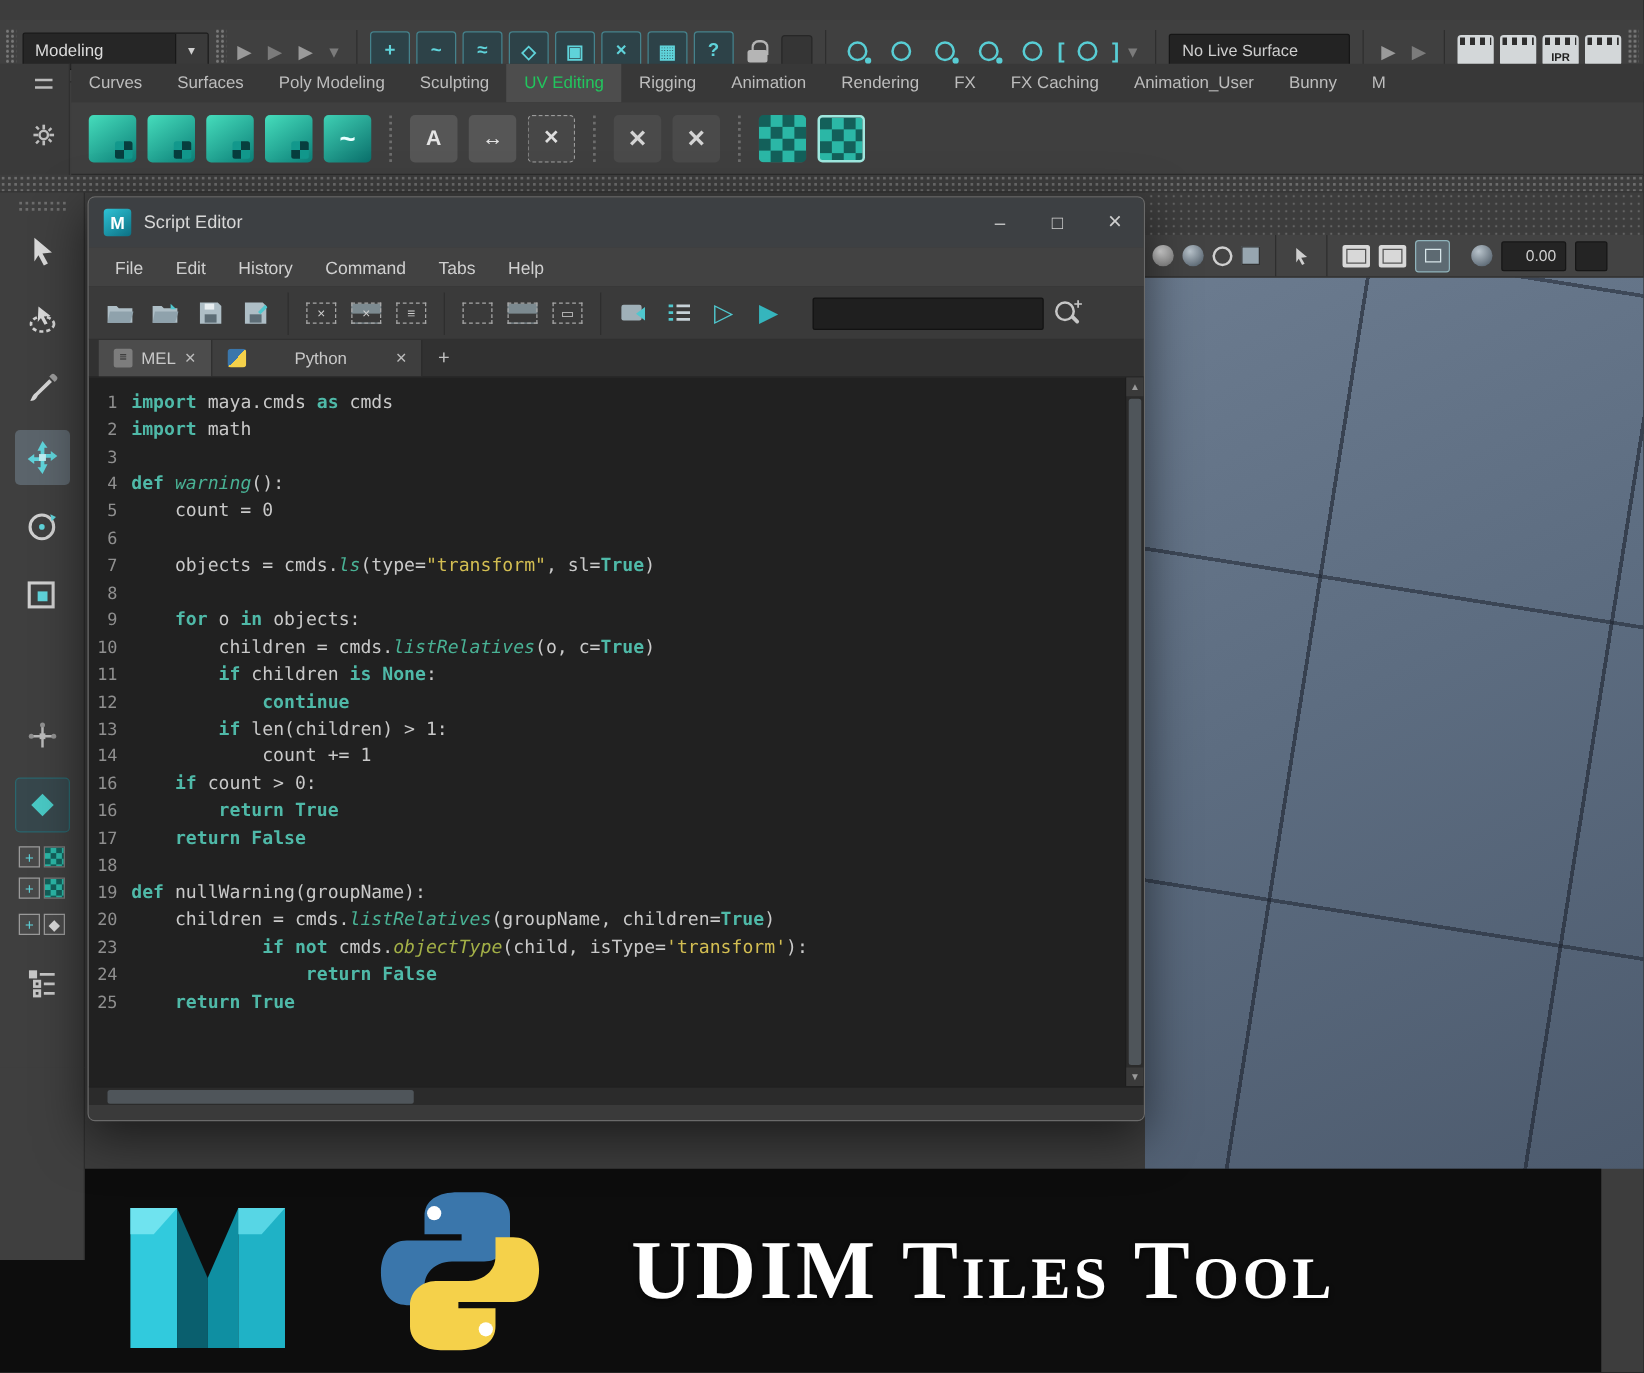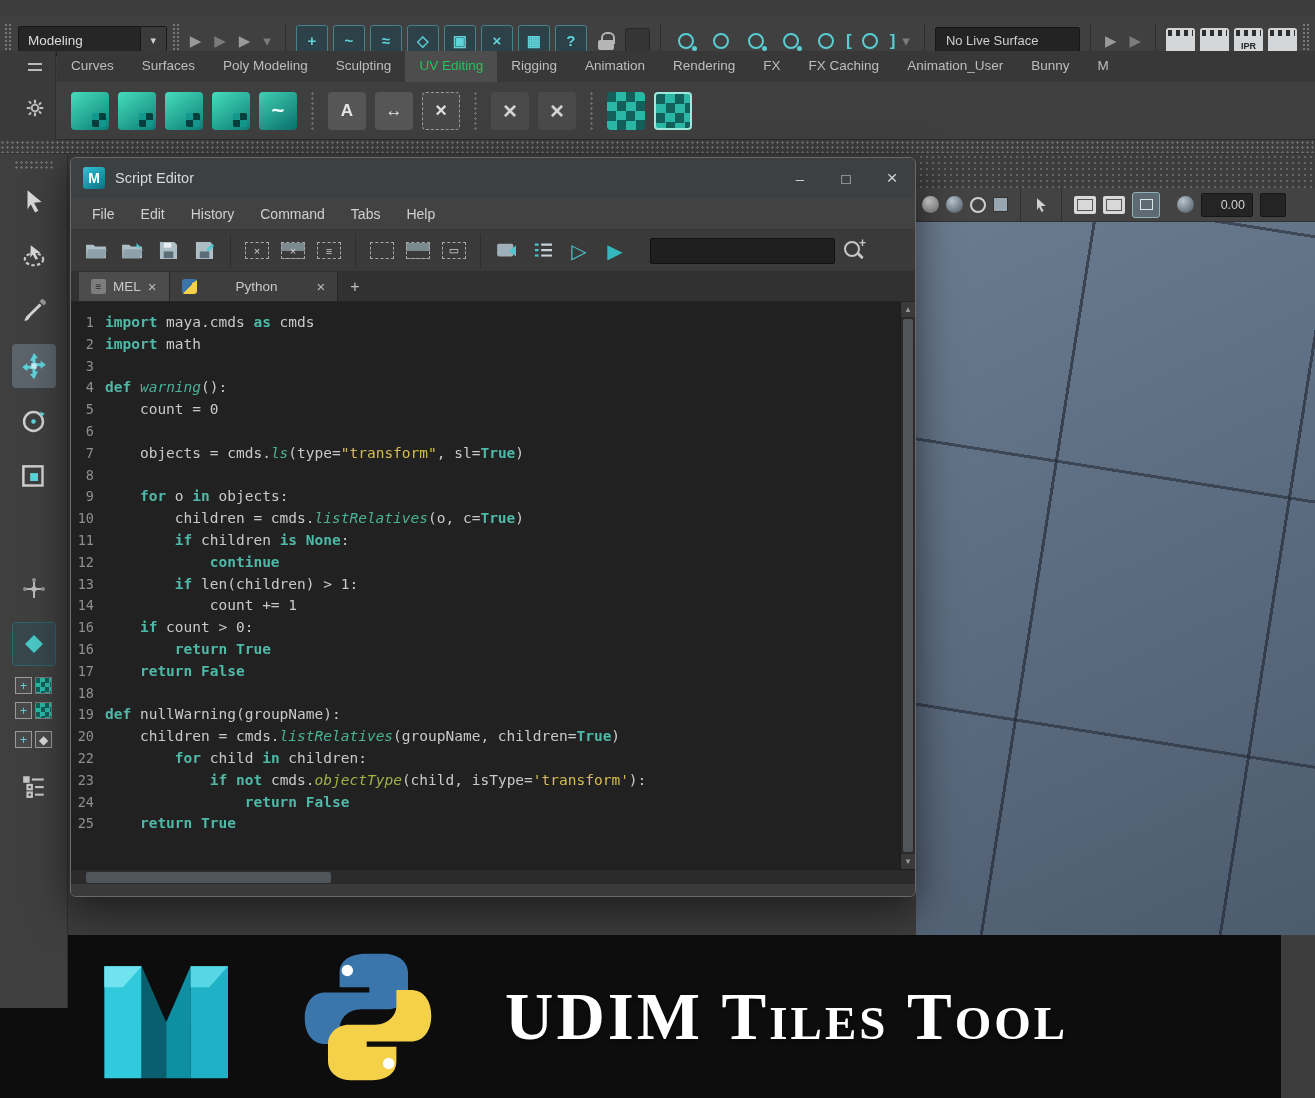--- a/index.html
+++ b/index.html
@@ -604,24 +604,20 @@
           </div>
           <div class="code-line">
             <span class="ln">19</span>
             <span class="lt"><span class="tok-kw">def</span><span class="tok-pl"> nullWarning(groupName):</span></span>
           </div>
           <div class="code-line">
             <span class="ln">20</span>
             <span class="lt"><span class="tok-pl">    children = cmds.</span><span class="tok-fn">listRelatives</span><span class="tok-pl">(groupName, children=</span><span class="tok-kw">True</span><span class="tok-pl">)</span></span>
           </div>
           <div class="code-line">
-            <span class="ln">22</span>
-            <span class="lt"><span class="tok-pl">        </span><span class="tok-kw">for</span><span class="tok-pl"> child </span><span class="tok-kw">in</span><span class="tok-pl"> children:</span></span>
-          </div>
-          <div class="code-line">
             <span class="ln">23</span>
             <span class="lt"><span class="tok-pl">            </span><span class="tok-kw">if</span><span class="tok-pl"> </span><span class="tok-kw">not</span><span class="tok-pl"> cmds.</span><span class="tok-fy">objectType</span><span class="tok-pl">(child, isType=</span><span class="tok-st">'transform'</span><span class="tok-pl">):</span></span>
           </div>
           <div class="code-line">
             <span class="ln">24</span>
             <span class="lt"><span class="tok-pl">                </span><span class="tok-kw">return</span><span class="tok-pl"> </span><span class="tok-kw">False</span></span>
           </div>
           <div class="code-line">
             <span class="ln">25</span>
             <span class="lt"><span class="tok-pl">    </span><span class="tok-kw">return</span><span class="tok-pl"> </span><span class="tok-kw">True</span></span>

